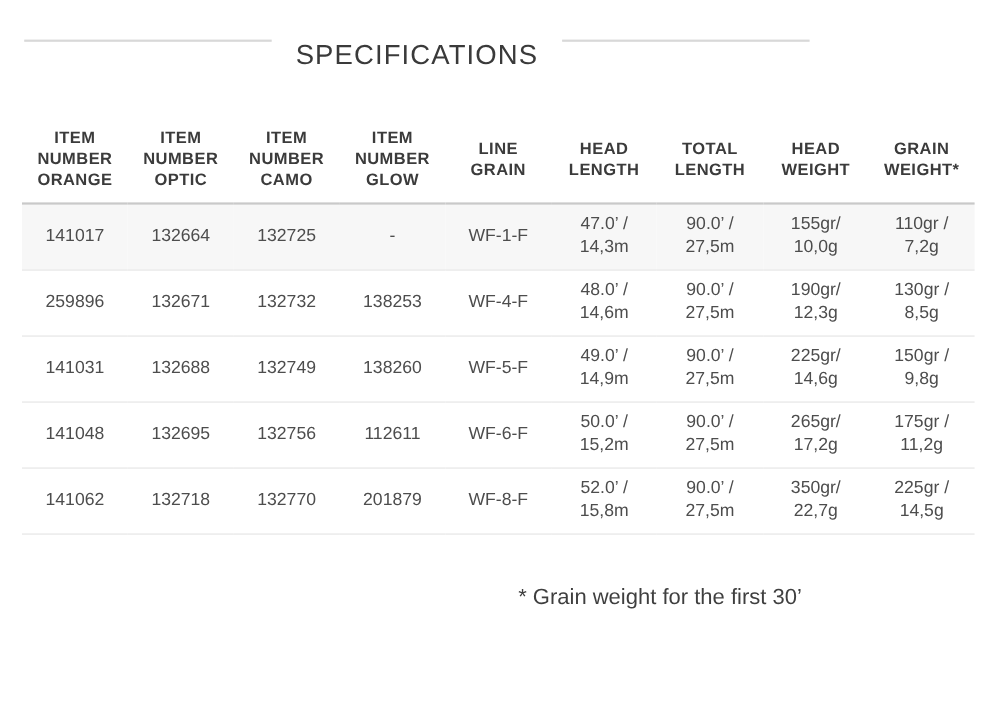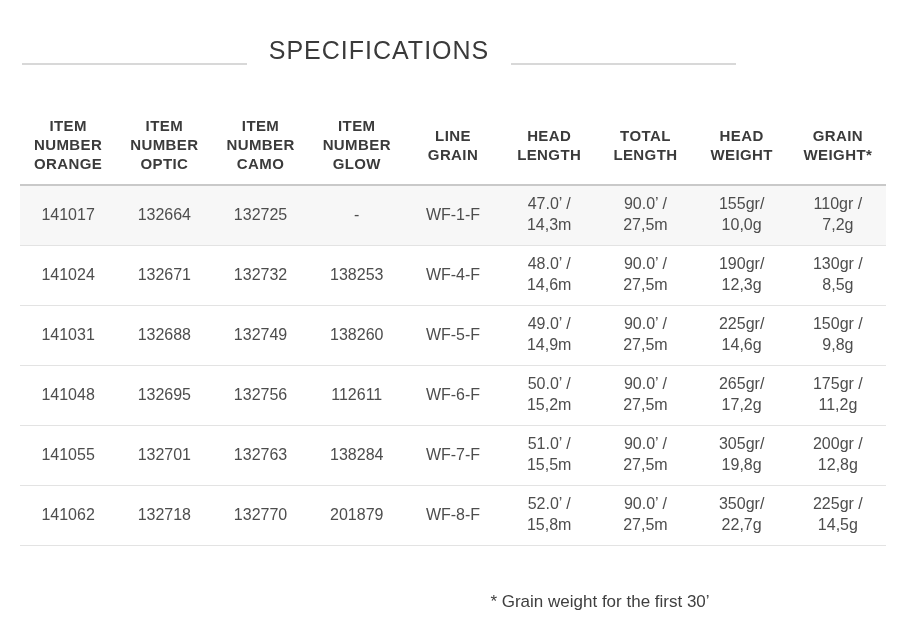--- a/index.html
+++ b/index.html
@@ -14,21 +14,21 @@
   }
   * { margin: 0; padding: 0; box-sizing: border-box; }
   html, body {
     width: 900px; height: 640px;
     background: var(--page_bg);
     font-family: "Liberation Sans", sans-serif;
     overflow: hidden;
   }
   .title-row {
     display: flex;
-    align-items: flex-end;
+    align-items: flex-start;
     width: 714px;
     margin: 36px 0 0 22px;
   }
   .hline {
     flex: 1;
     height: 2px;
     background: var(--title_line);
   }
   .title {
     padding: 0 22px;
@@ -67,21 +67,21 @@
     line-height: 1.3;
     border-bottom: 1px solid var(--row_divider);
   }
   table.spec tbody tr:first-child {
     background: var(--row_alt_bg);
   }
   .footnote {
     width: 600px;
     margin: 46px 0 0 300px;
     text-align: center;
-    font-size: 17px;
+    font-size: 20px;
     color: #3f3f3f;
   }
 </style>
 </head>
 <body>
 
 <div class="page">
 
   <div class="title-row">
     <div class="hline"></div>
@@ -126,21 +126,21 @@
           <td>47.0’ /
 14,3m</td>
           <td>90.0’ /
 27,5m</td>
           <td>155gr/
 10,0g</td>
           <td>110gr /
 7,2g</td>
         </tr>
         <tr>
-          <td>141024</td>
+          <td>259896</td>
           <td>132671</td>
           <td>132732</td>
           <td>138253</td>
           <td>WF-4-F</td>
           <td>48.0’ /
 14,6m</td>
           <td>90.0’ /
 27,5m</td>
           <td>190gr/
 12,3g</td>
@@ -171,35 +171,20 @@
           <td>50.0’ /
 15,2m</td>
           <td>90.0’ /
 27,5m</td>
           <td>265gr/
 17,2g</td>
           <td>175gr /
 11,2g</td>
         </tr>
         <tr>
-          <td>141055</td>
-          <td>132701</td>
-          <td>132763</td>
-          <td>138284</td>
-          <td>WF-7-F</td>
-          <td>51.0’ /
-15,5m</td>
-          <td>90.0’ /
-27,5m</td>
-          <td>305gr/
-19,8g</td>
-          <td>200gr /
-12,8g</td>
-        </tr>
-        <tr>
           <td>141062</td>
           <td>132718</td>
           <td>132770</td>
           <td>201879</td>
           <td>WF-8-F</td>
           <td>52.0’ /
 15,8m</td>
           <td>90.0’ /
 27,5m</td>
           <td>350gr/

